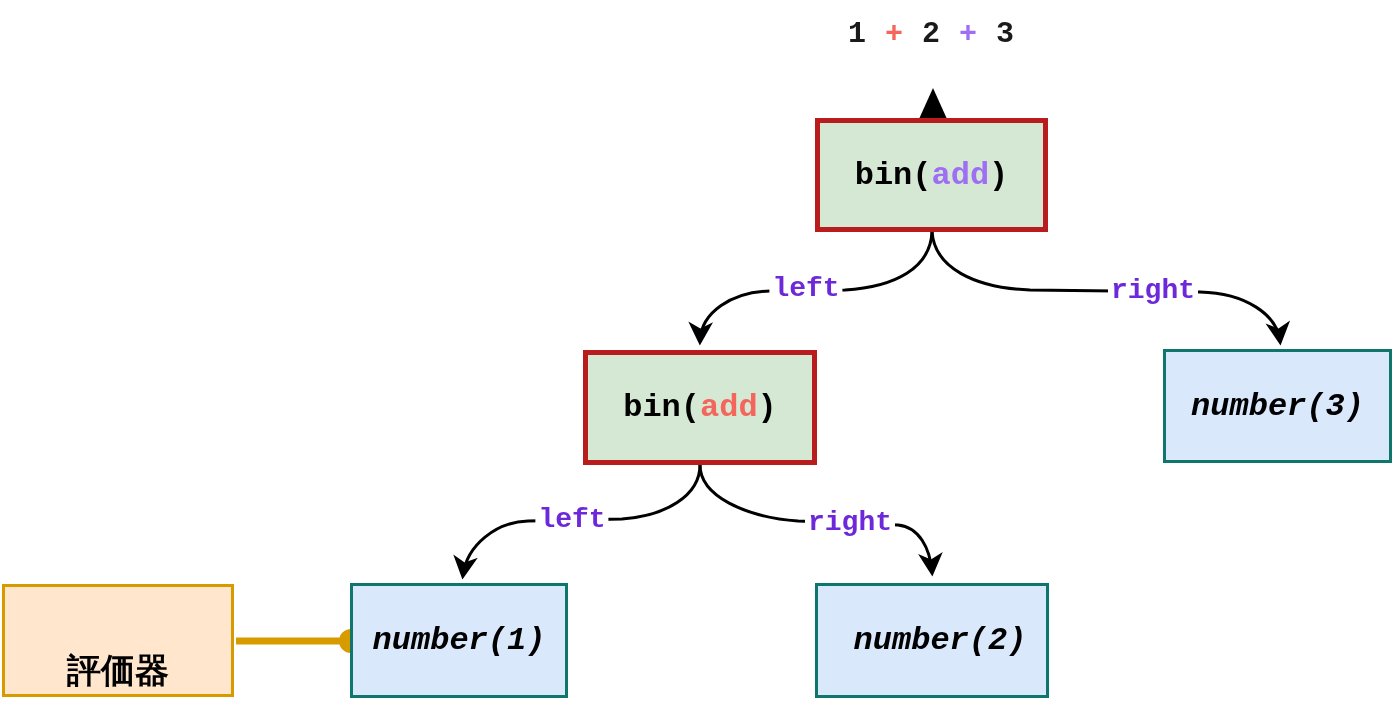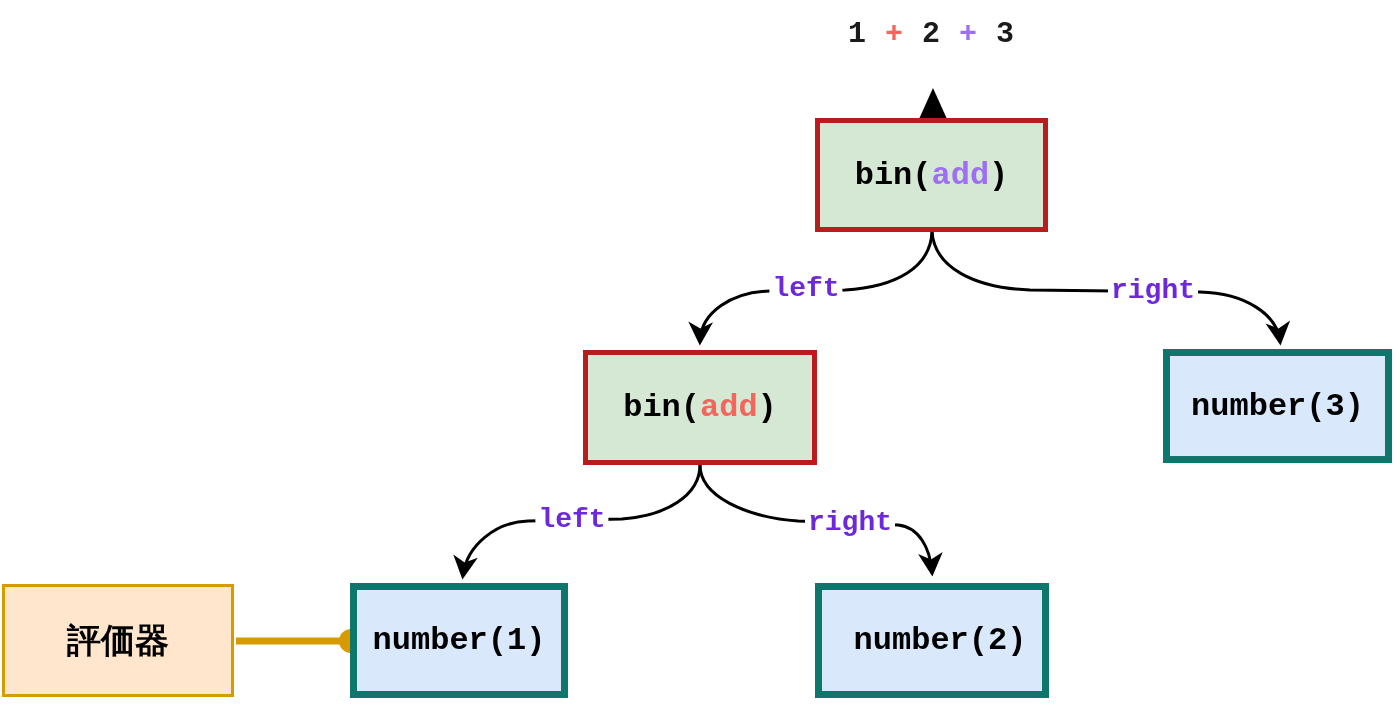--- a/index.html
+++ b/index.html
@@ -22,21 +22,21 @@
   }
 
   
   .node{
     position:absolute;
     display:flex;align-items:center;justify-content:center;
     font-size:32px;font-weight:bold;color:#000000;
     box-sizing:border-box;white-space:nowrap;
   }
   .node-green{background:#d5e8d4;border:5px solid #b91c1c;}
-  .node-blue{background:#dae8fc;border:7px solid #0f766e;}
+  .node-blue{background:#dae8fc;border:3px solid #0f766e;font-style:italic;}
 
   #node-root{left:815px;top:118px;width:233px;height:114px;}
   #node-left-bin{left:583px;top:350px;width:234px;height:115px;}
   #node-number3{left:1163px;top:349px;width:229px;height:114px;}
   #node-number1{left:350px;top:583px;width:218px;height:115px;}
   #node-number2{left:815px;top:583px;width:234px;height:115px;padding-left:16px;}
 
   
   .edge-label{
     position:absolute;
@@ -49,21 +49,21 @@
   #label-root-left{left:806px;top:289px;}
   #label-root-right{left:1153px;top:291px;}
   #label-bin-left{left:572px;top:520px;}
   #label-bin-right{left:850px;top:523px;}
 
   
   .evaluator{
     position:absolute;left:2px;top:584px;width:232px;height:113px;
     background:#ffe6cc;border:3px solid #d79b00;
     box-sizing:border-box;
-    display:flex;align-items:center;justify-content:center;
+    display:flex;align-items:flex-end;justify-content:center;
     font-family:"Liberation Sans","DejaVu Sans",sans-serif;
     font-size:34px;font-weight:bold;color:#000000;
   }
 </style>
 </head>
 <body>
 
 <div class="canvas">
 
   <svg class="edge-layer" viewBox="0 0 1400 704" xmlns="http://www.w3.org/2000/svg">

